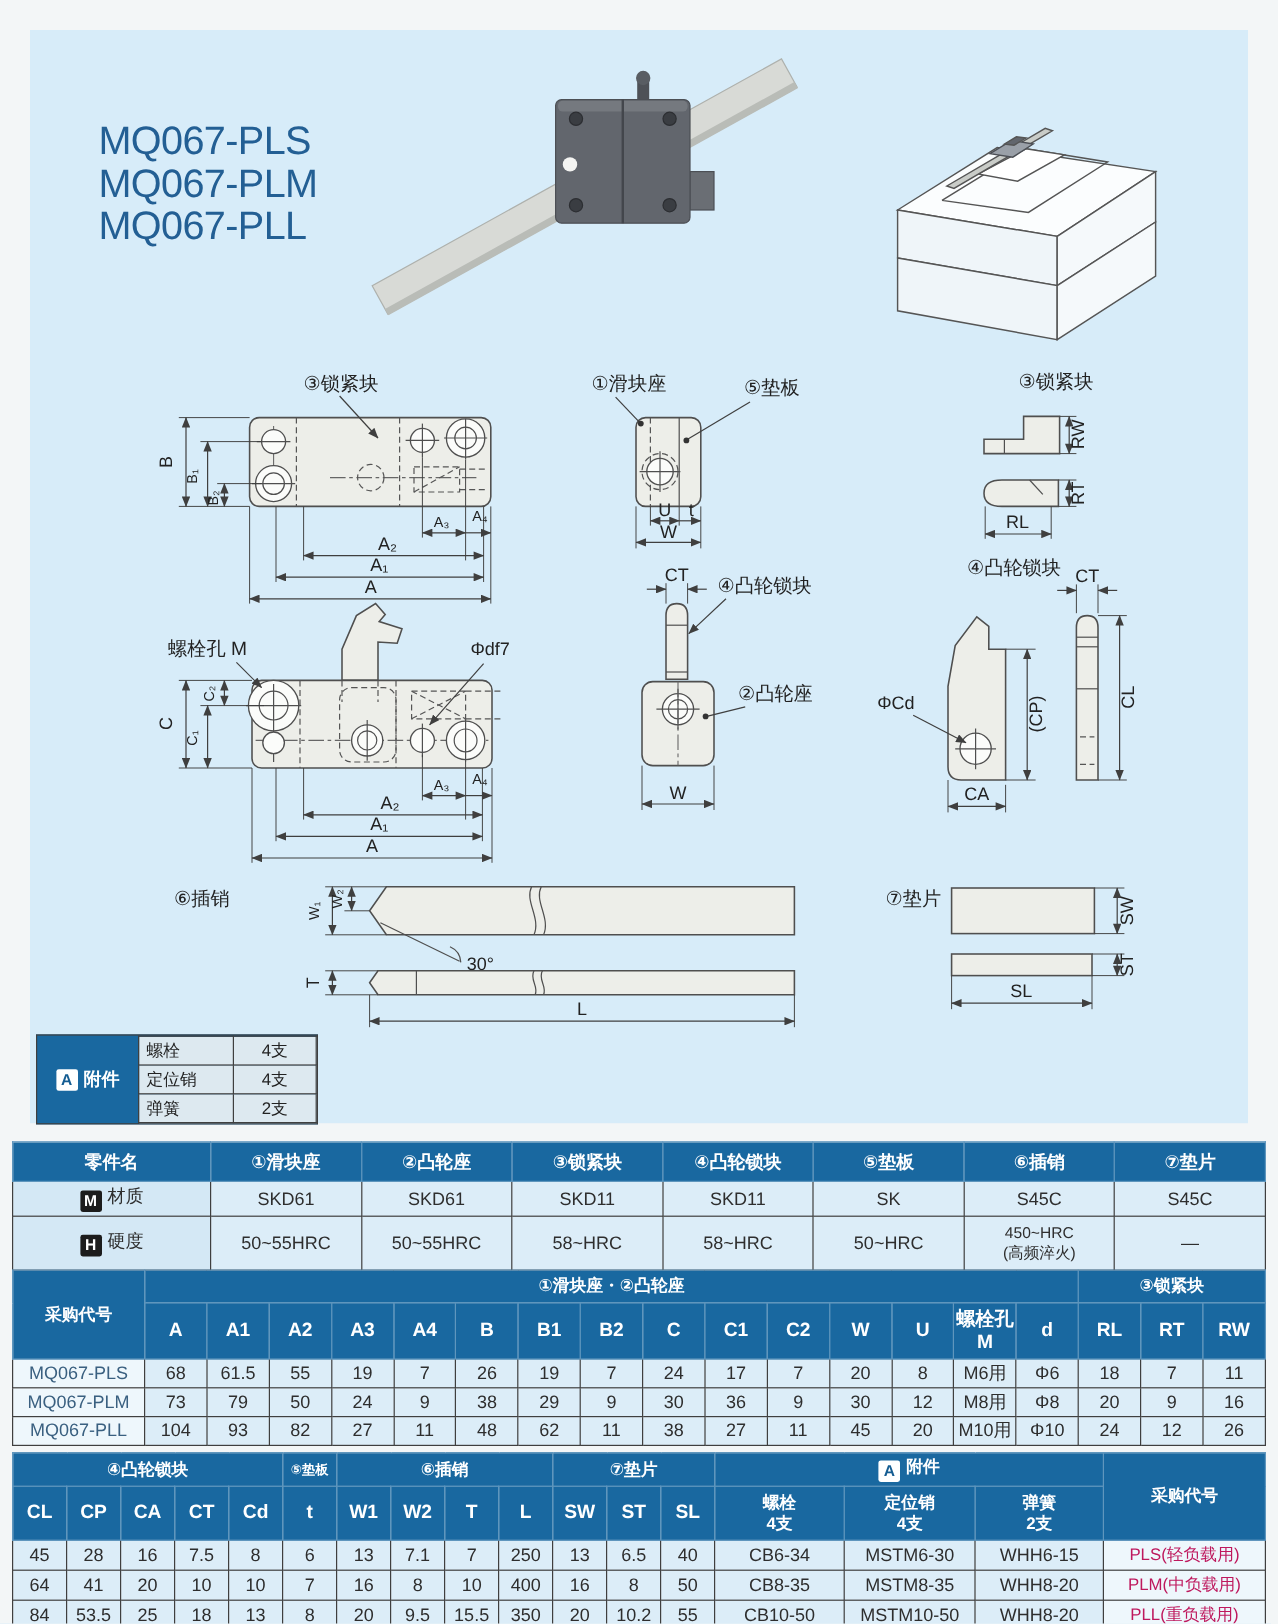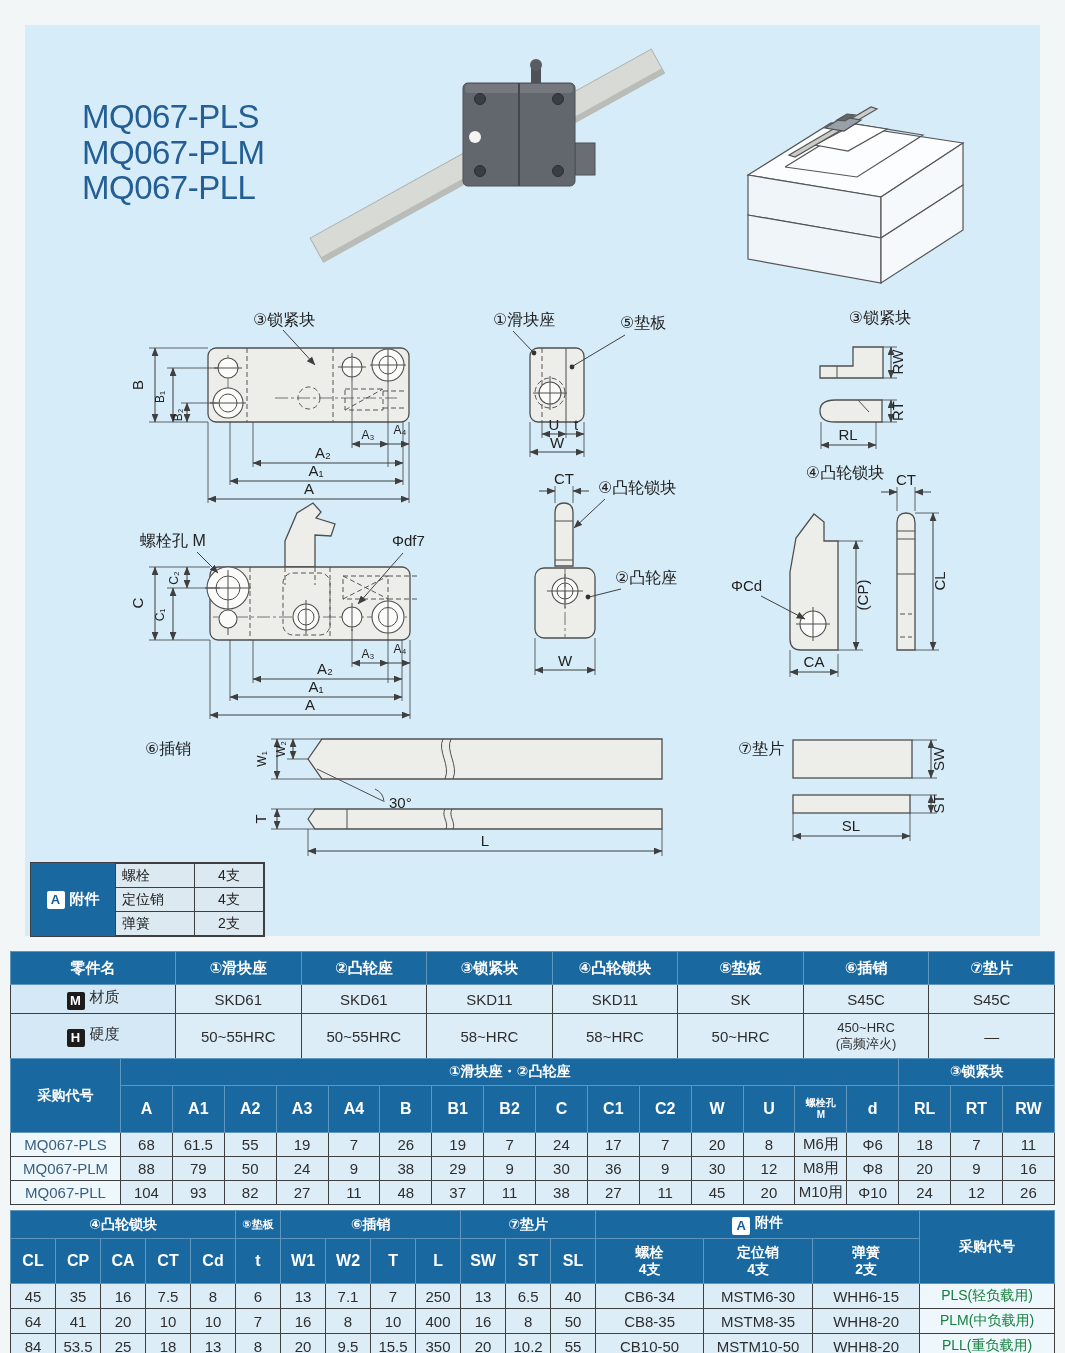--- a/index.html
+++ b/index.html
@@ -41,33 +41,33 @@
   .mat td{font-size:15px;}
   .mat td.lbl{background:#d4e8f5;}
   .mat .m-row td{height:28px;margin-left:37px;}
   .mat .h-row td{height:44px;}
   .mat .h-row td.pre{font-size:13px;line-height:1.2;}
 
   .dimtbl{left:10px;top:1058px;width:1045px;}
   .dimtbl col.c0{width:110px;}
   .dimtbl tr.g th{height:26px;font-size:14px;}
   .dimtbl tr.h th{height:46px;font-size:16px;}
-  .dimtbl tr.h th.pre{font-size:10px;line-height:1.2;}
+  .dimtbl tr.h th.pre{font-size:16px;line-height:1.2;}
   .dimtbl td{height:23px;font-size:15px;}
   td.code{background:#eef7fc;color:#3a6080;}
 
   .det{left:10px;top:1210px;width:1045px;}
   .det col.n{width:45px;}
   .det col.a1{width:108px;}.det col.a2{width:109px;}.det col.a3{width:107px;}
   .det tr.g th{height:27px;font-size:14px;}
   .det tr.g th.sm{font-size:11px;}
   .det tr.h th{height:44px;font-size:16px;}
   .det tr.h th.pre{font-size:14px;line-height:1.25;font-weight:bold;}
   .det td{height:24px;font-size:15px;}
-  .det td.code{font-size:14px;color:#15803d;}
+  .det td.code{font-size:14px;color:#be185d;}
 
   .accbox{position:absolute;left:30px;top:862px;display:flex;border:1px solid #3f3f3f;background:#1968a0;}
   .accl{width:84px;color:#fff;display:flex;align-items:center;justify-content:center;
         font-size:15px;font-weight:bold;}
   .acct{border-collapse:collapse;}
   .acct td{border:1px solid #3f3f3f;background:#dde9f0;font-size:14px;height:23px;padding:0 6px;color:#222;}
   .acct td.n{width:66px;text-align:left;}
   .acct td.q{width:56px;text-align:center;}
 </style>
 </head>
@@ -526,21 +526,21 @@
     <td>20</td>
     <td>8</td>
     <td>M6用</td>
     <td>Φ6</td>
     <td>18</td>
     <td>7</td>
     <td>11</td>
   </tr>
   <tr>
     <td class="code">MQ067-PLM</td>
-    <td>88</td>
+    <td>73</td>
     <td>79</td>
     <td>50</td>
     <td>24</td>
     <td>9</td>
     <td>38</td>
     <td>29</td>
     <td>9</td>
     <td>30</td>
     <td>36</td>
     <td>9</td>
@@ -553,21 +553,21 @@
     <td>16</td>
   </tr>
   <tr>
     <td class="code">MQ067-PLL</td>
     <td>104</td>
     <td>93</td>
     <td>82</td>
     <td>27</td>
     <td>11</td>
     <td>48</td>
-    <td>37</td>
+    <td>62</td>
     <td>11</td>
     <td>38</td>
     <td>27</td>
     <td>11</td>
     <td>45</td>
     <td>20</td>
     <td>M10用</td>
     <td>Φ10</td>
     <td>24</td>
     <td>12</td>
@@ -622,21 +622,21 @@
     <th>SL</th>
     <th class="pre">螺栓
 4支</th>
     <th class="pre">定位销
 4支</th>
     <th class="pre">弹簧
 2支</th>
   </tr>
   <tr>
     <td>45</td>
-    <td>35</td>
+    <td>28</td>
     <td>16</td>
     <td>7.5</td>
     <td>8</td>
     <td>6</td>
     <td>13</td>
     <td>7.1</td>
     <td>7</td>
     <td>250</td>
     <td>13</td>
     <td>6.5</td>

